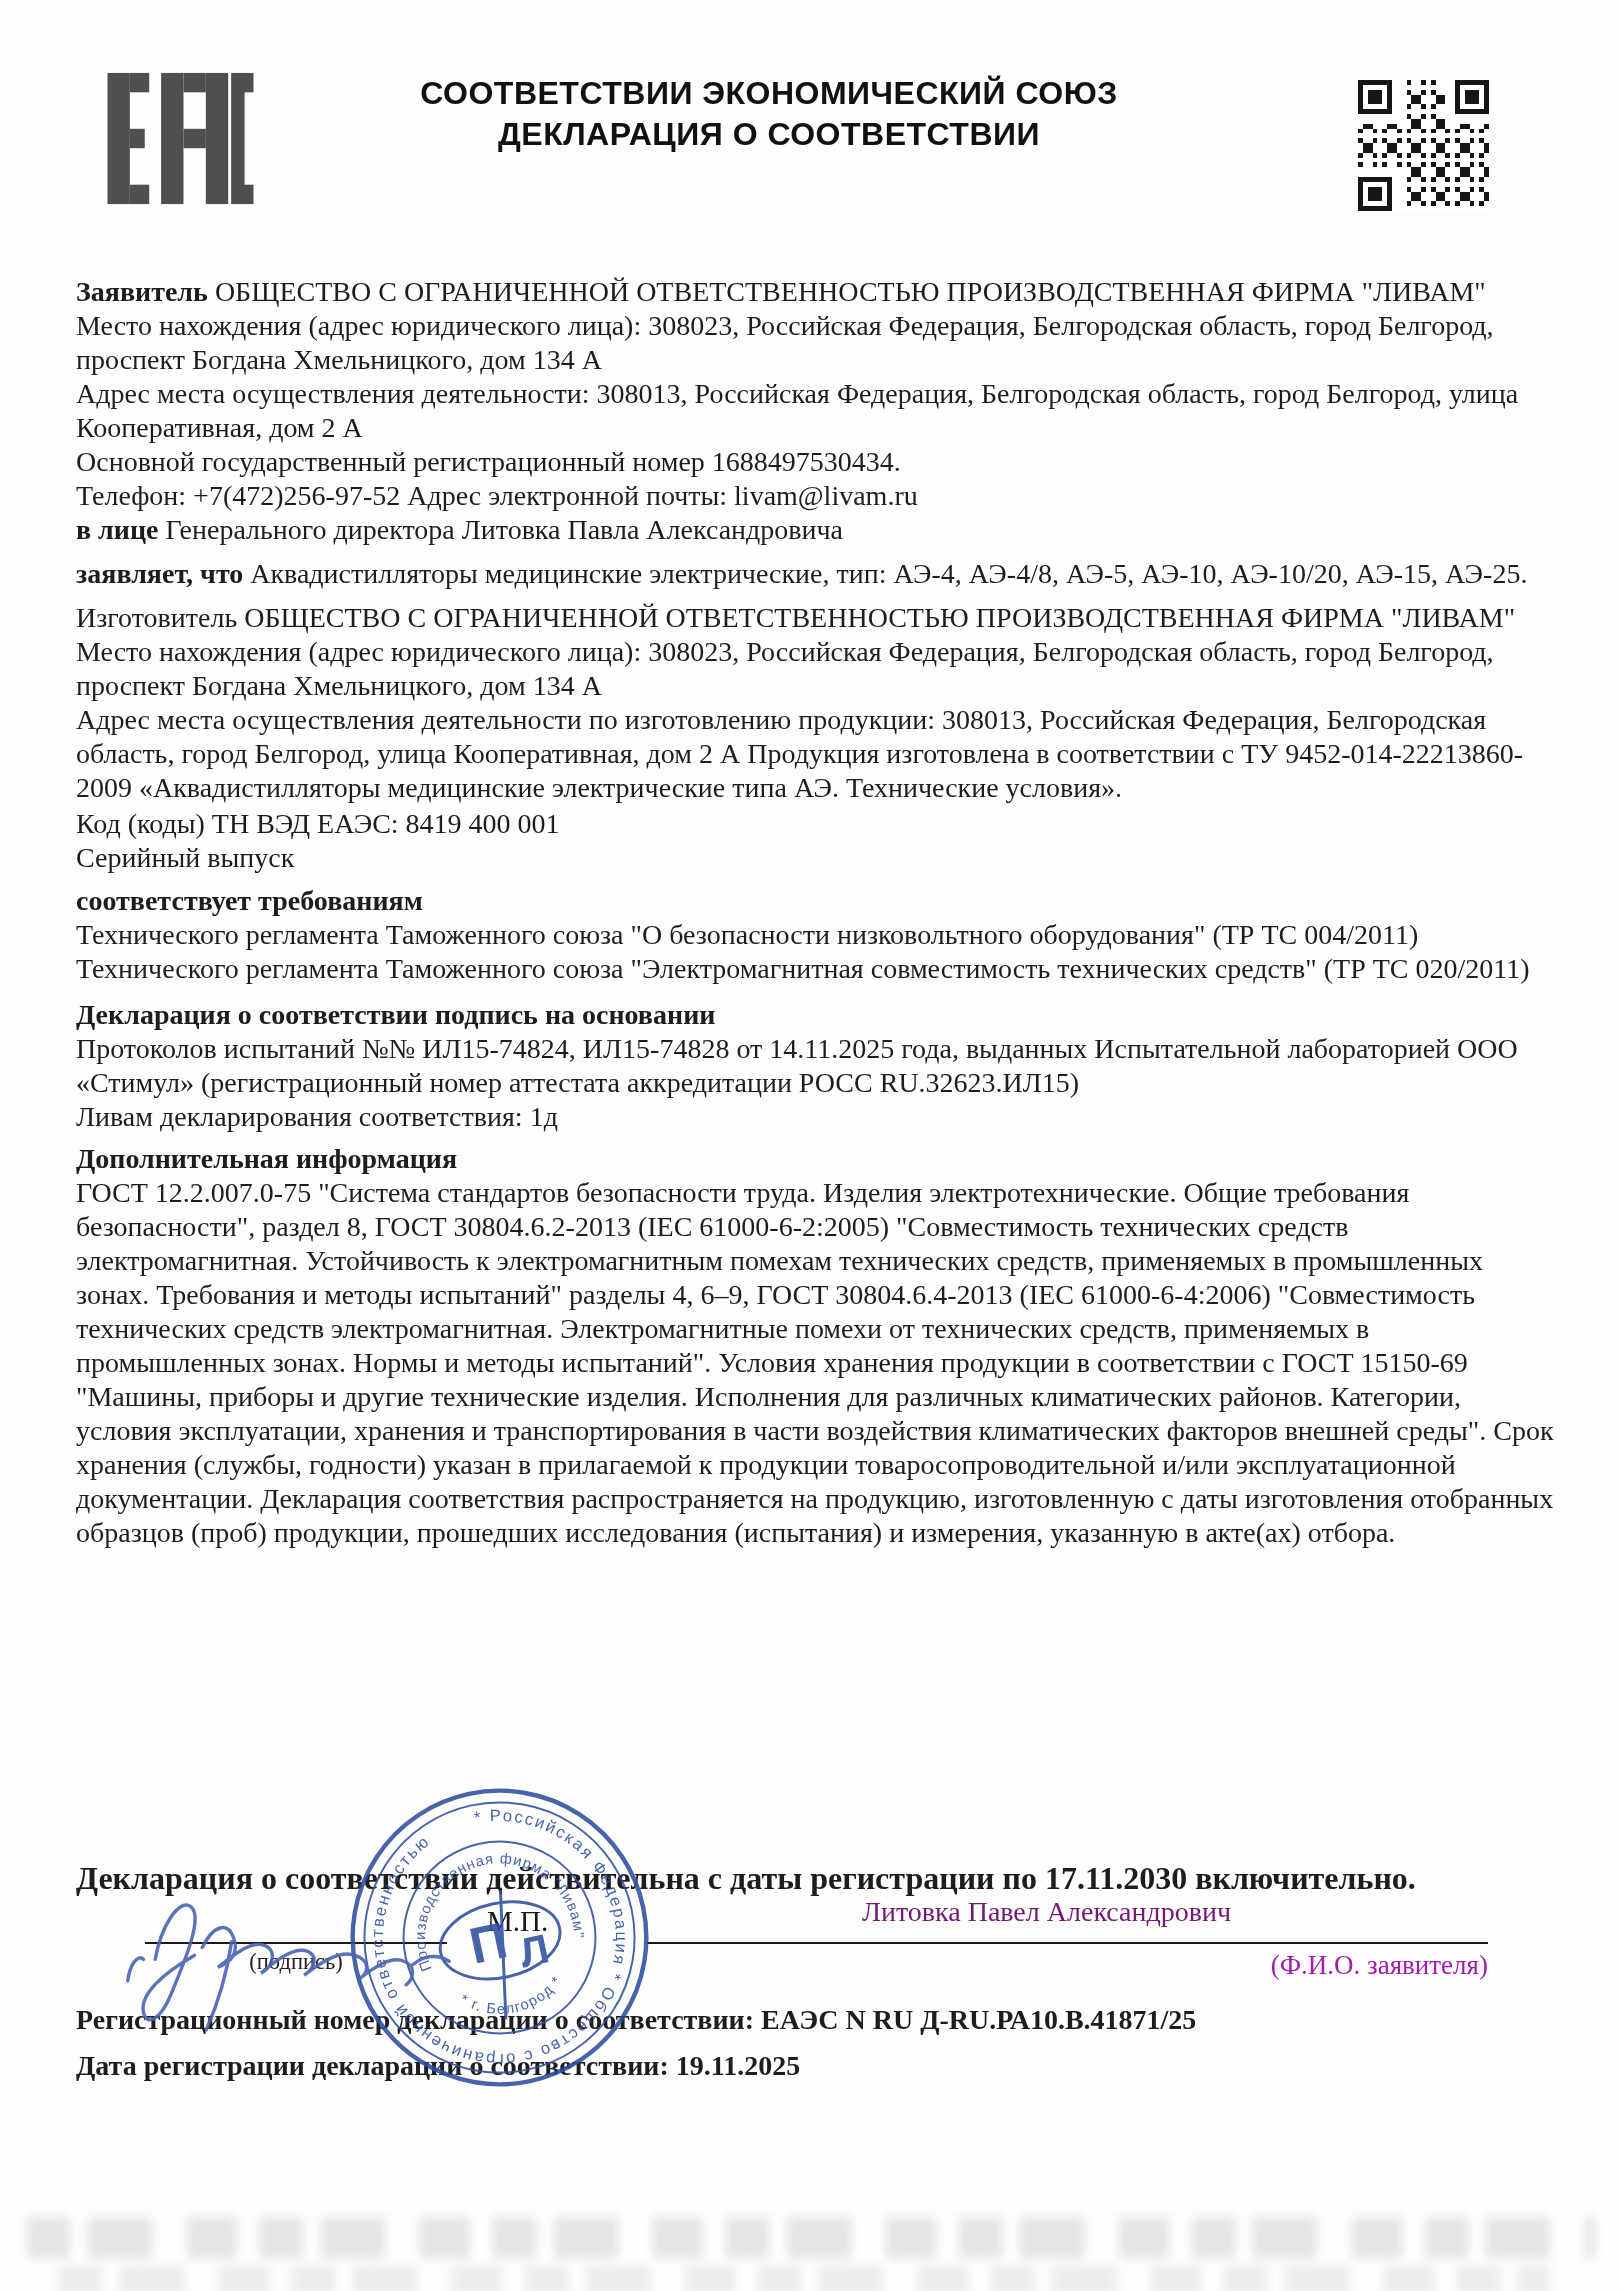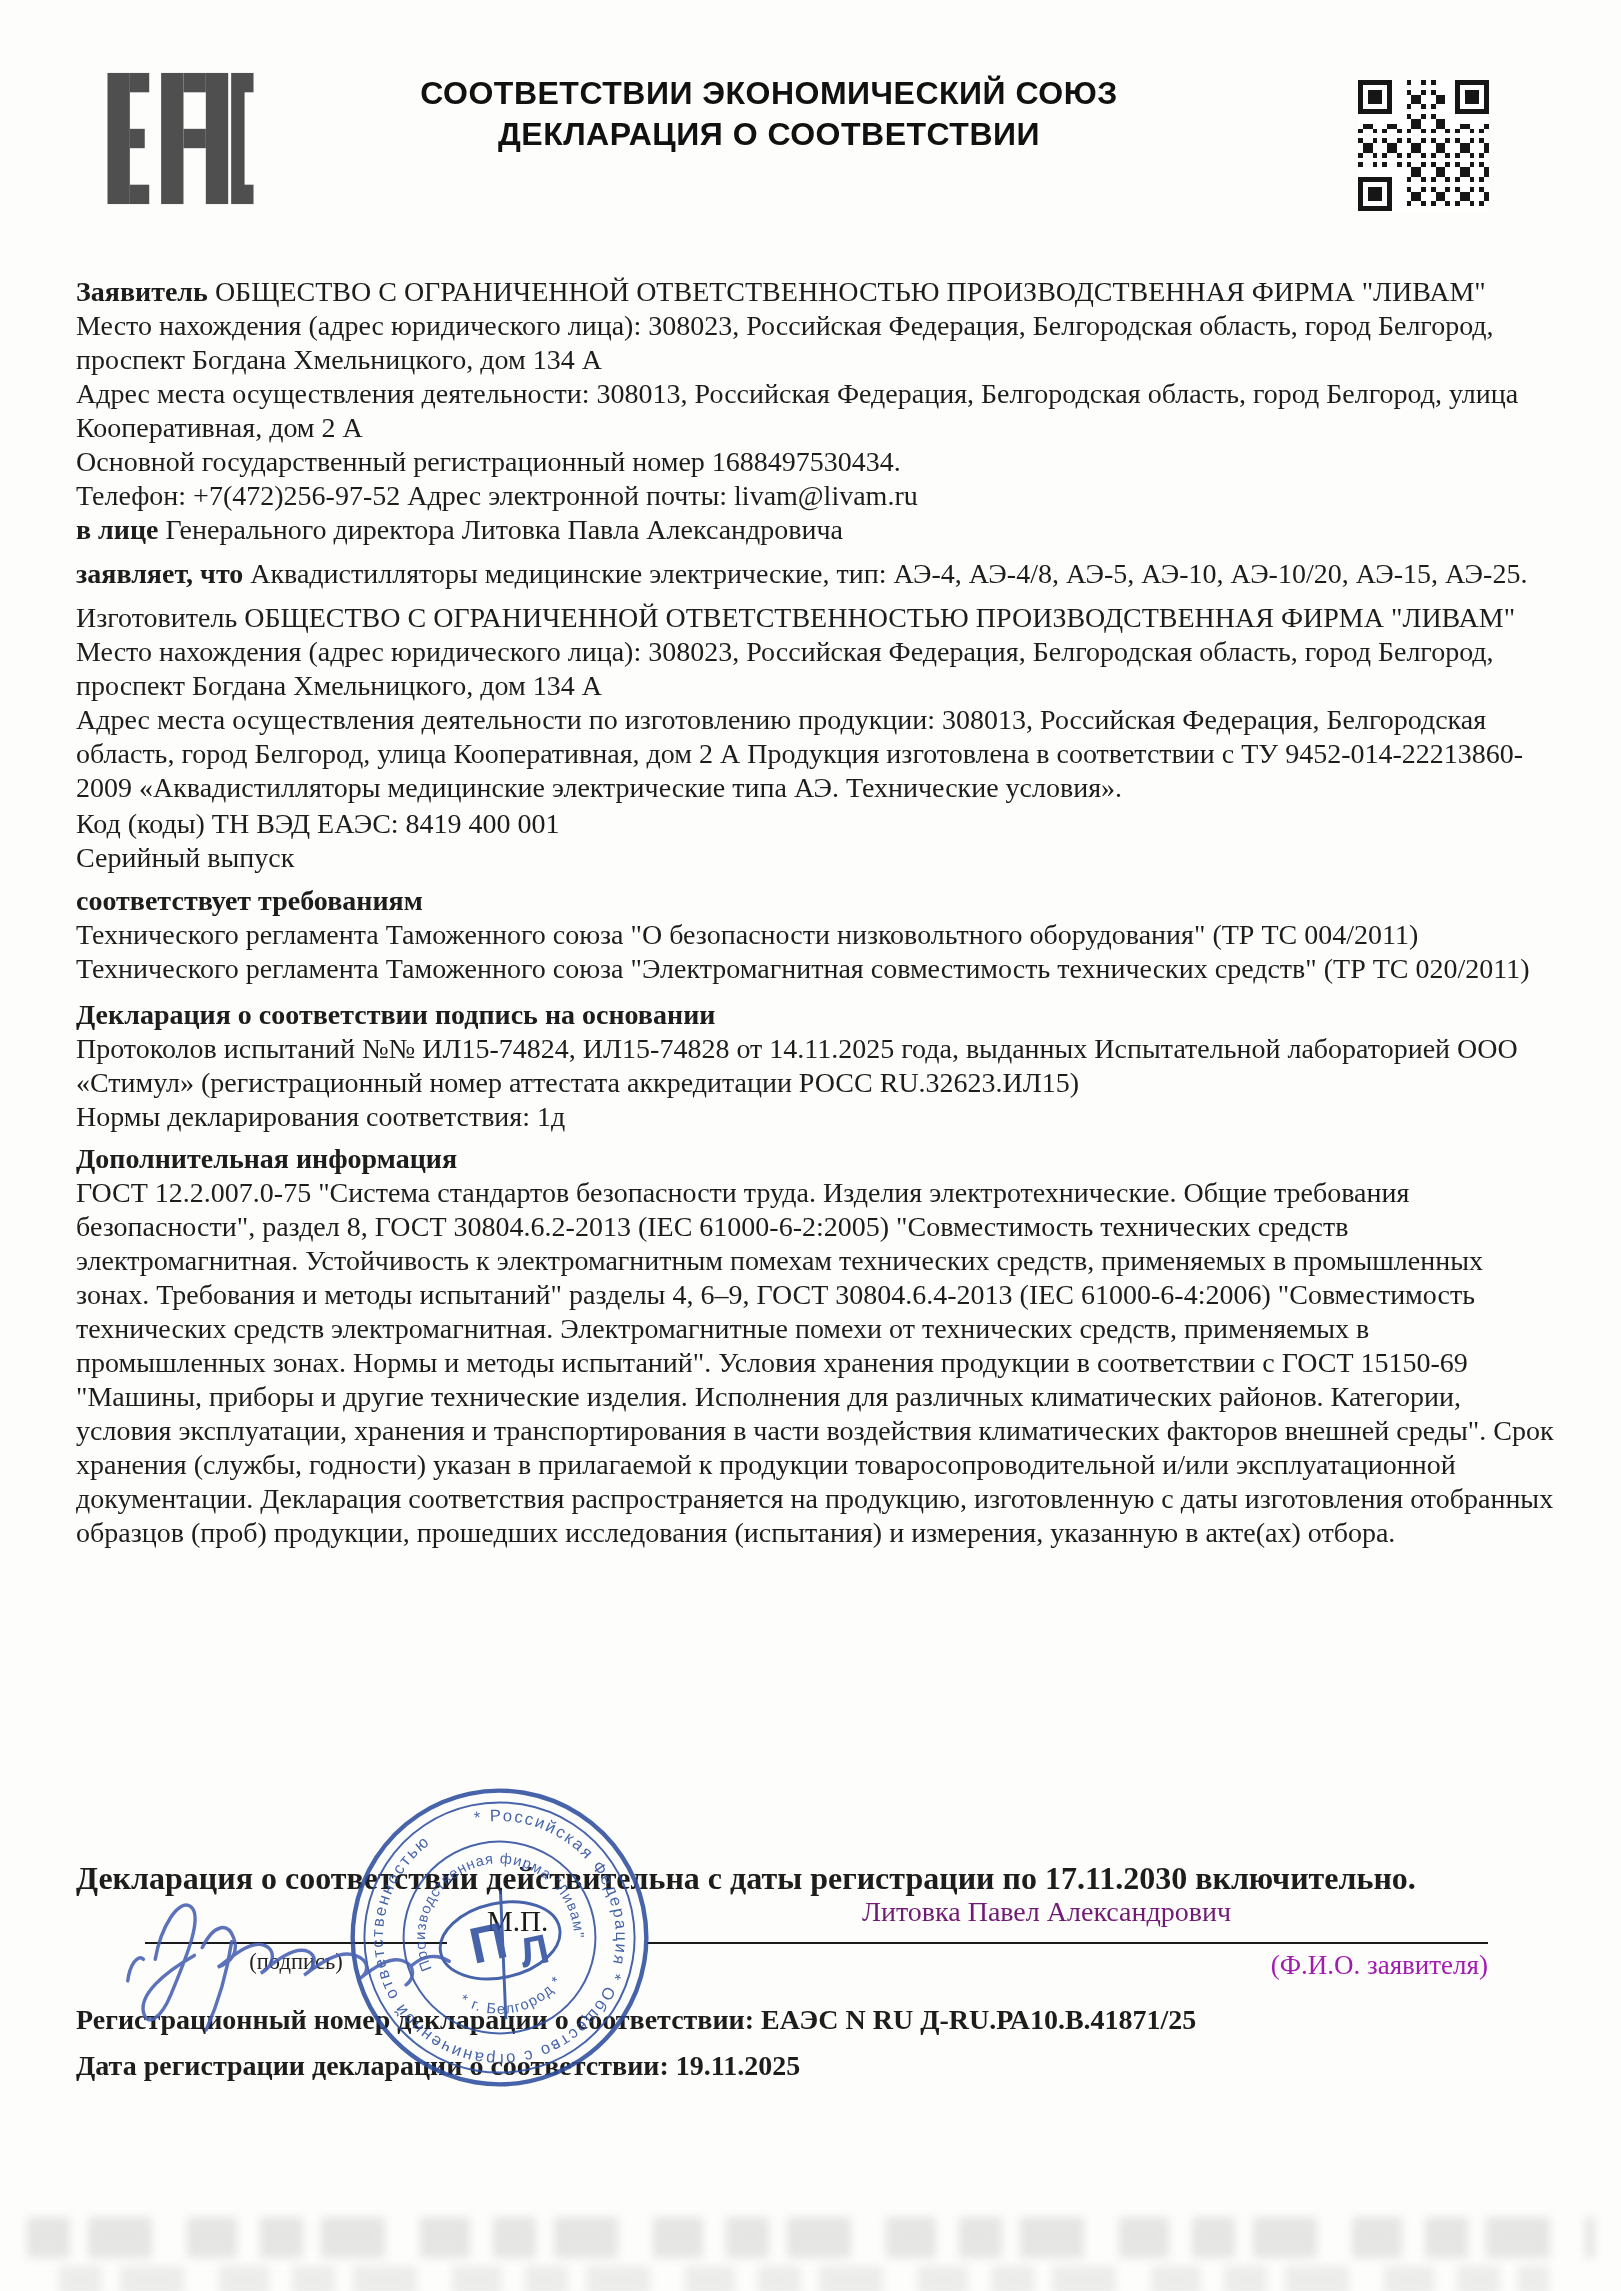--- a/index.html
+++ b/index.html
@@ -293,21 +293,21 @@
     <p class="para mt-a">Изготовитель ОБЩЕСТВО С ОГРАНИЧЕННОЙ ОТВЕТСТВЕННОСТЬЮ ПРОИЗВОДСТВЕННАЯ ФИРМА "ЛИВАМ"</p>
     <p class="para">Место нахождения (адрес юридического лица): 308023, Российская Федерация, Белгородская область, город Белгород, проспект Богдана Хмельницкого, дом 134 А</p>
     <p class="para">Адрес места осуществления деятельности по изготовлению продукции: 308013, Российская Федерация, Белгородская область, город Белгород, улица Кооперативная, дом 2 А Продукция изготовлена в соответствии с ТУ 9452-014-22213860-2009 «Аквадистилляторы медицинские электрические типа АЭ. Технические условия».</p>
     <p class="para mt-b">Код (коды) ТН ВЭД ЕАЭС: 8419 400 001</p>
     <p class="para">Серийный выпуск</p>
     <p class="para bold mt-a">соответствует требованиям</p>
     <p class="para">Технического регламента Таможенного союза "О безопасности низковольтного оборудования" (ТР ТС 004/2011)</p>
     <p class="para">Технического регламента Таможенного союза "Электромагнитная совместимость технических средств" (ТР ТС 020/2011)</p>
     <p class="para bold mt-c">Декларация о соответствии подпись на основании</p>
     <p class="para">Протоколов испытаний №№ ИЛ15-74824, ИЛ15-74828 от 14.11.2025 года, выданных Испытательной лабораторией ООО «Стимул» (регистрационный номер аттестата аккредитации РОСС RU.32623.ИЛ15)</p>
-    <p class="para">Нормы декларирования соответствия: 1д</p>
+    <p class="para">Ливам декларирования соответствия: 1д</p>
     <p class="para bold mt-d">Дополнительная информация</p>
     <p class="para">ГОСТ 12.2.007.0-75 "Система стандартов безопасности труда. Изделия электротехнические. Общие требования безопасности", раздел 8, ГОСТ 30804.6.2-2013 (IEC 61000-6-2:2005) "Совместимость технических средств электромагнитная. Устойчивость к электромагнитным помехам технических средств, применяемых в промышленных зонах. Требования и методы испытаний" разделы 4, 6–9, ГОСТ 30804.6.4-2013 (IEC 61000-6-4:2006) "Совместимость технических средств электромагнитная. Электромагнитные помехи от технических средств, применяемых в промышленных зонах. Нормы и методы испытаний". Условия хранения продукции в соответствии с ГОСТ 15150-69 "Машины, приборы и другие технические изделия. Исполнения для различных климатических районов. Категории, условия эксплуатации, хранения и транспортирования в части воздействия климатических факторов внешней среды". Срок хранения (службы, годности) указан в прилагаемой к продукции товаросопроводительной и/или эксплуатационной документации. Декларация соответствия распространяется на продукцию, изготовленную с даты изготовления отобранных образцов (проб) продукции, прошедших исследования (испытания) и измерения, указанную в акте(ах) отбора.</p>
   </div>
 
   <div class="validity">Декларация о соответствии действительна с даты регистрации по 17.11.2030 включительно.</div>
 
   <div class="rule rule-left"></div>
   <div class="sig-label">(подпись)</div>
   <div class="mp-mark">М.П.</div>
   <div class="fio-name">Литовка Павел Александрович</div>

